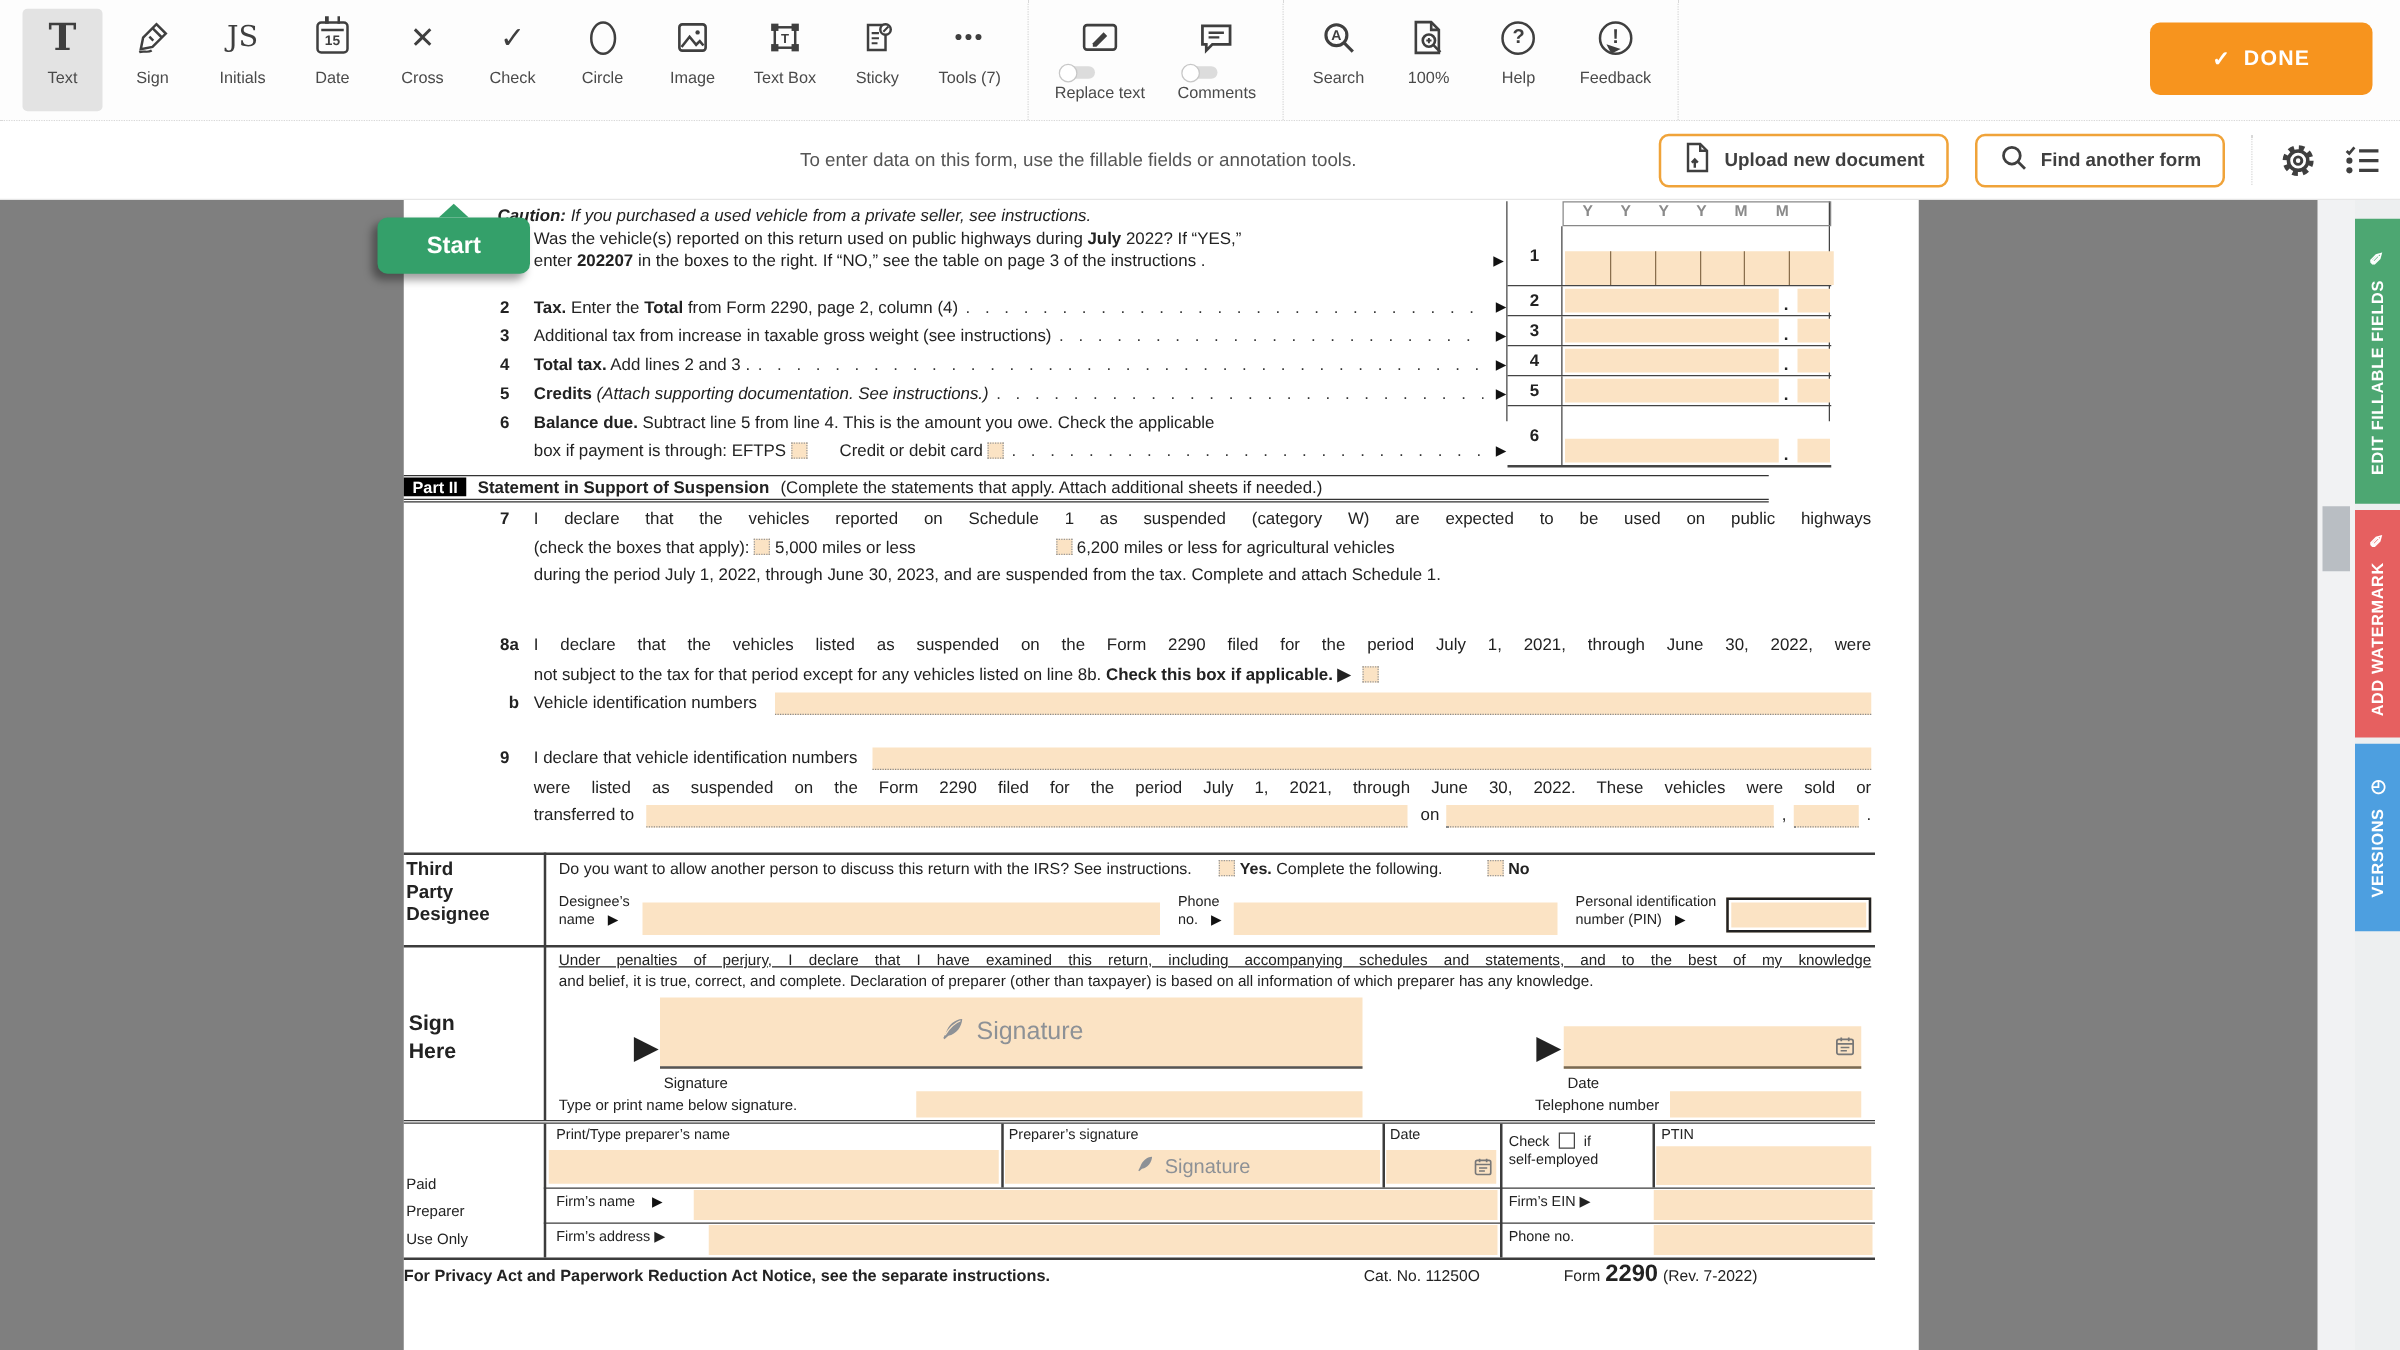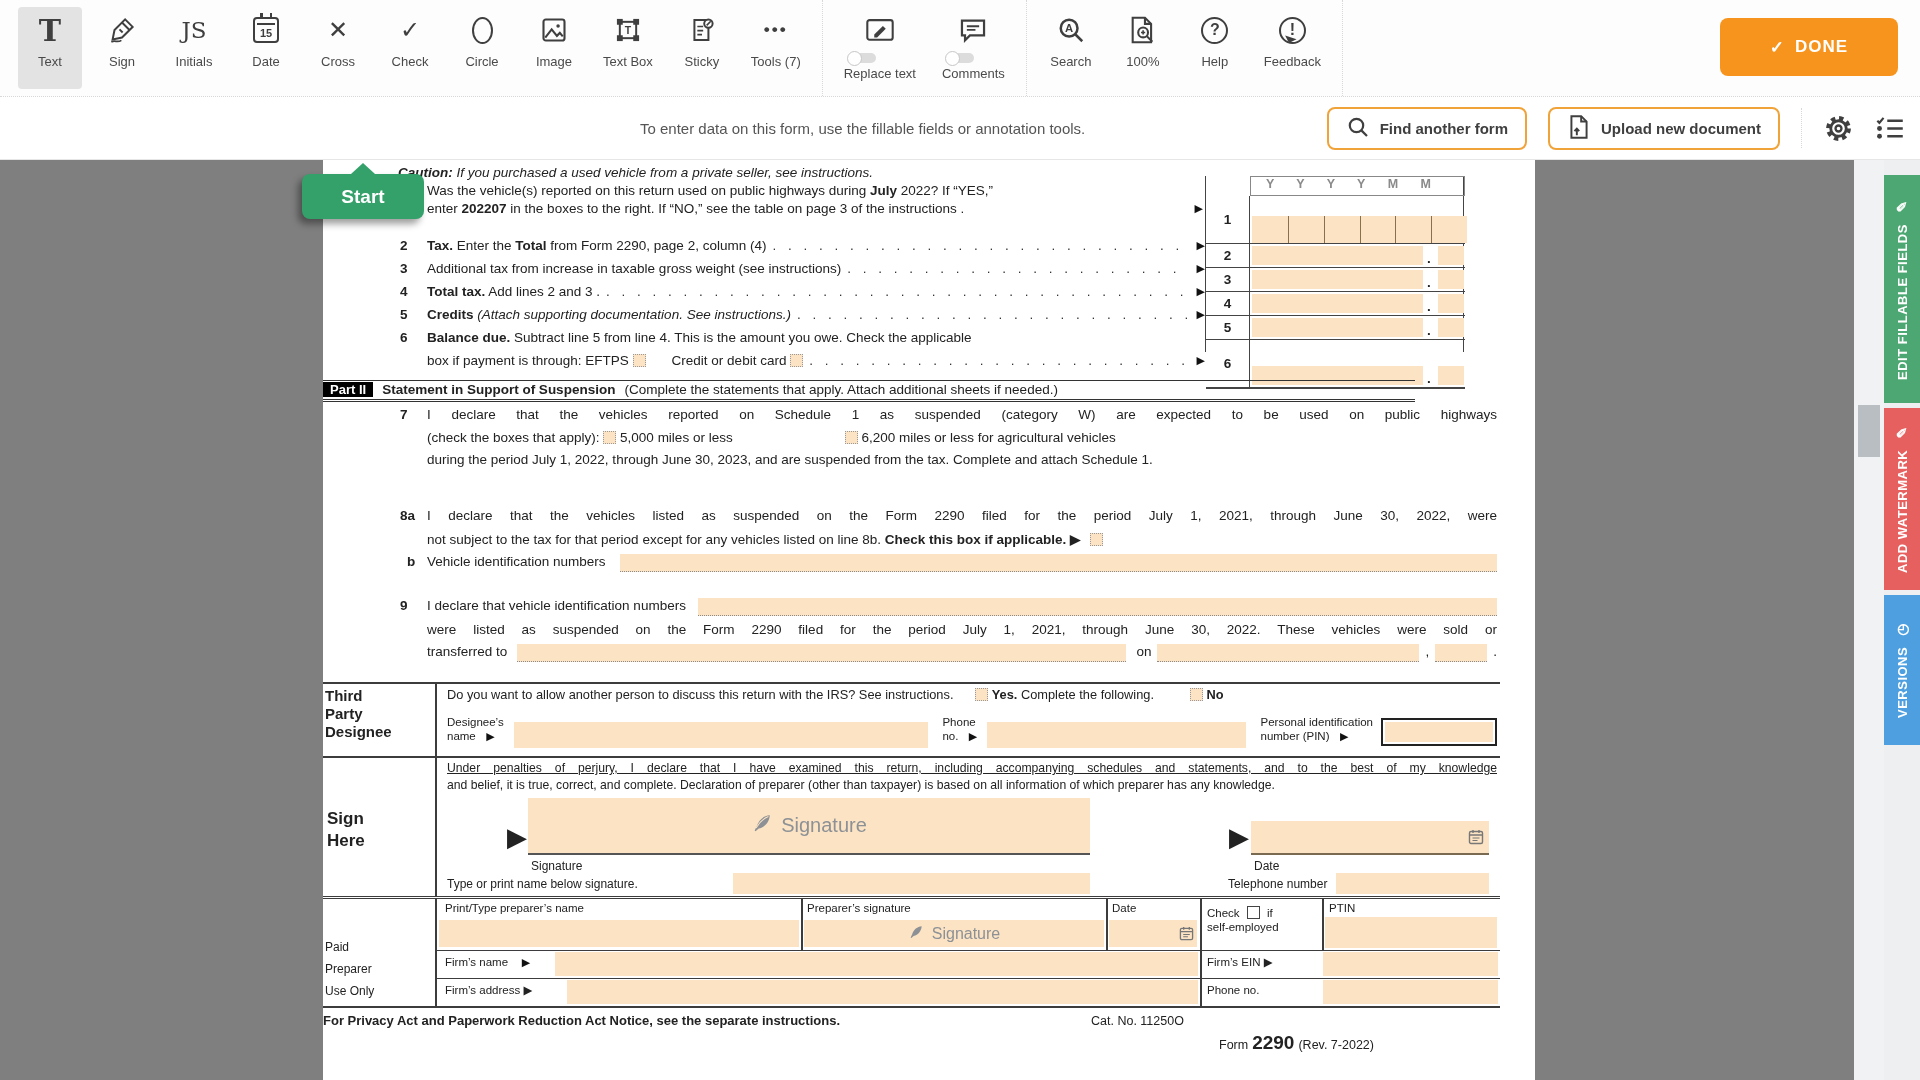--- a/index.html
+++ b/index.html
@@ -56,21 +56,21 @@
   .hr1{position:absolute;left:0;width:1177px;height:1px;background:#3c3c3c;}
   .hr2{position:absolute;left:0;width:1177px;height:2px;background:#3c3c3c;}
   .hrd{position:absolute;left:0;width:1177px;border-top:3px double #3c3c3c;}
   .vr{position:absolute;width:1.5px;background:#3c3c3c;}
   .lbl2{font-size:11.5px;line-height:13.5px;white-space:nowrap;}
   .shead{font-weight:bold;font-size:17px;line-height:22px;}
   .sigph{color:#8d9196;font-size:20px;display:flex;align-items:center;justify-content:center;gap:8px;height:100%;}
   .sigph.small{font-size:16px;}
 
   
-  .amt{position:absolute;left:882px;top:16px;width:259px;height:176px;border-left:1.5px solid #444;border-right:1.5px solid #444;}
+  .amt{position:absolute;left:882px;top:1px;width:259px;height:176px;border-left:1.5px solid #444;border-right:1.5px solid #444;}
   .ath{position:absolute;left:44px;top:0;width:215px;height:20px;border:1px solid #888;color:#8a8a8a;font-weight:bold;font-size:12.5px;word-spacing:19px;padding-left:15px;}
   .arow{position:absolute;left:0;width:259px;border-bottom:1.5px solid #444;}
   .an{position:absolute;left:0;top:0;width:44px;height:100%;border-right:1px solid #444;display:flex;align-items:center;justify-content:center;font-weight:bold;}
   .am{position:absolute;left:46px;top:2px;width:171px;height:19px;}
   .adot{position:absolute;left:221px;bottom:1px;font-weight:bold;}
   .ac{position:absolute;left:232px;top:2px;width:26px;height:19px;}
   .seg{position:absolute;top:0;bottom:0;width:1px;background:#8a6f4d;}
 
   
   .starttag{position:absolute;left:302px;top:14px;width:122px;height:45px;background:#34a06a;border-radius:8px;color:#fff;font-size:19px;font-weight:bold;display:flex;align-items:center;justify-content:center;box-shadow:-4px 5px 7px rgba(0,0,0,.38);z-index:5;cursor:pointer;}
@@ -249,36 +249,36 @@
     <span>✓</span>
     <span>DONE</span>
   </button>
 </div>
 
 <div class="infobar">
   <span class="msg">To enter data on this form, use the fillable fields or annotation tools.</span>
   <div class="ibar-right">
     <button class="obtn">
       <span>
-        <svg width="24" height="24" viewBox="0 0 24 24" fill="none" stroke="#3f3f3f" stroke-width="2.2">
-            <circle cx="10.5" cy="10.5" r="6.7"></circle>
-            <path d="M15.6 15.6L21 21"></path>
-          </svg>
-      </span>
-      <span>Find another form</span>
-    </button>
-    <button class="obtn">
-      <span>
         <svg width="24" height="26" viewBox="0 0 22 24" fill="none" stroke="#3f3f3f" stroke-width="1.8">
             <path d="M4 2h9l5 5v15H4z"></path>
             <path d="M13 2v5h5"></path>
             <path d="M9 19.5v-6M6.8 15.8L9 13.5l2.2 2.3"></path>
           </svg>
       </span>
       <span>Upload new document</span>
+    </button>
+    <button class="obtn">
+      <span>
+        <svg width="24" height="24" viewBox="0 0 24 24" fill="none" stroke="#3f3f3f" stroke-width="2.2">
+            <circle cx="10.5" cy="10.5" r="6.7"></circle>
+            <path d="M15.6 15.6L21 21"></path>
+          </svg>
+      </span>
+      <span>Find another form</span>
     </button>
     <div class="idiv"></div>
     <span style="cursor:pointer;display:flex;">
       <svg width="31" height="31" viewBox="0 0 24 24" fill="none">
           <circle cx="12" cy="12" r="7.6" stroke="#3f3f3f" stroke-width="4" stroke-dasharray="3.2 2.8"></circle>
           <circle cx="12" cy="12" r="6" stroke="#3f3f3f" stroke-width="2.2"></circle>
           <circle cx="12" cy="12" r="2.3" stroke="#3f3f3f" stroke-width="1.8"></circle>
         </svg>
     </span>
     <span style="cursor:pointer;display:flex;">
@@ -530,21 +530,21 @@
     <div class="al lbl2" style="left:884px;top:796px;">Firm’s EIN ▶</div>
     <span class="al pf" style="left:1000px;top:792px;width:175px;height:24px;"></span>
 
     <div class="al lbl2" style="left:122px;top:824px;">Firm’s address ▶</div>
     <span class="al pf" style="left:244px;top:820px;width:631px;height:24px;"></span>
     <div class="al lbl2" style="left:884px;top:824px;">Phone no.</div>
     <span class="al pf" style="left:1000px;top:820px;width:175px;height:24px;"></span>
 
     <div class="al b" style="left:0;top:853px;font-size:13px;">For Privacy Act and Paperwork Reduction Act Notice, see the separate instructions.</div>
     <div class="al" style="left:768px;top:854px;font-size:12.5px;text-align:center;">Cat. No. 11250O</div>
-    <div class="al flexrow" style="left:896px;top:849px;margin-top:23px;">
+    <div class="al flexrow" style="left:928px;top:849px;">
       <span style="font-size:12.5px;">Form</span>
       <span class="b" style="font-size:19px;margin:0 4px;">2290</span>
       <span style="font-size:12.5px;">(Rev. 7-2022)</span>
     </div>
   </div>
 
   <div class="scrolltrack">
     <div class="scrollthumb"></div>
   </div>
 

